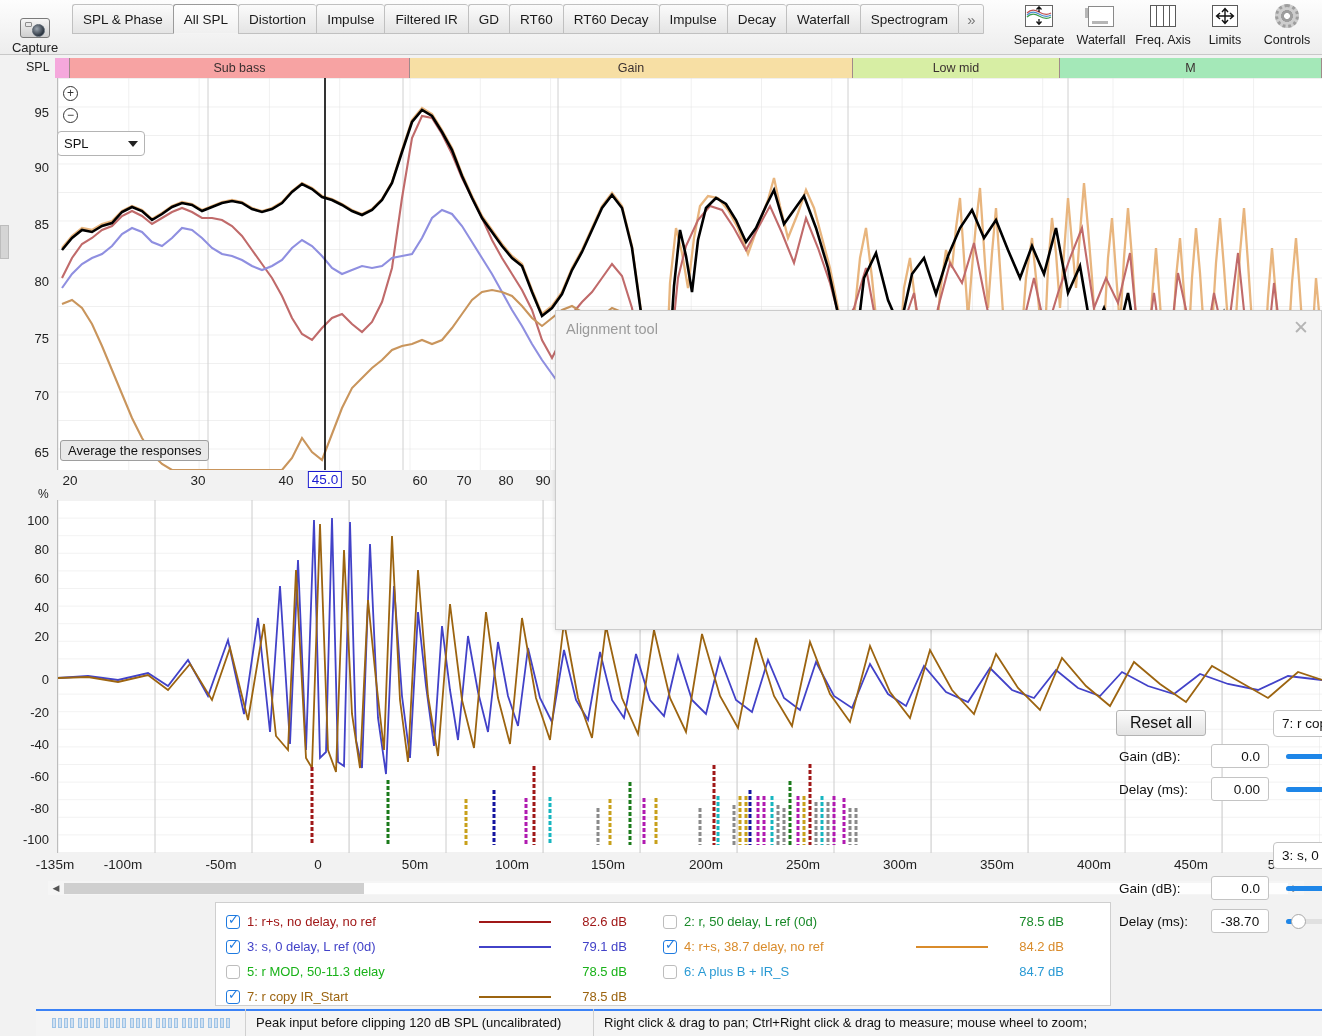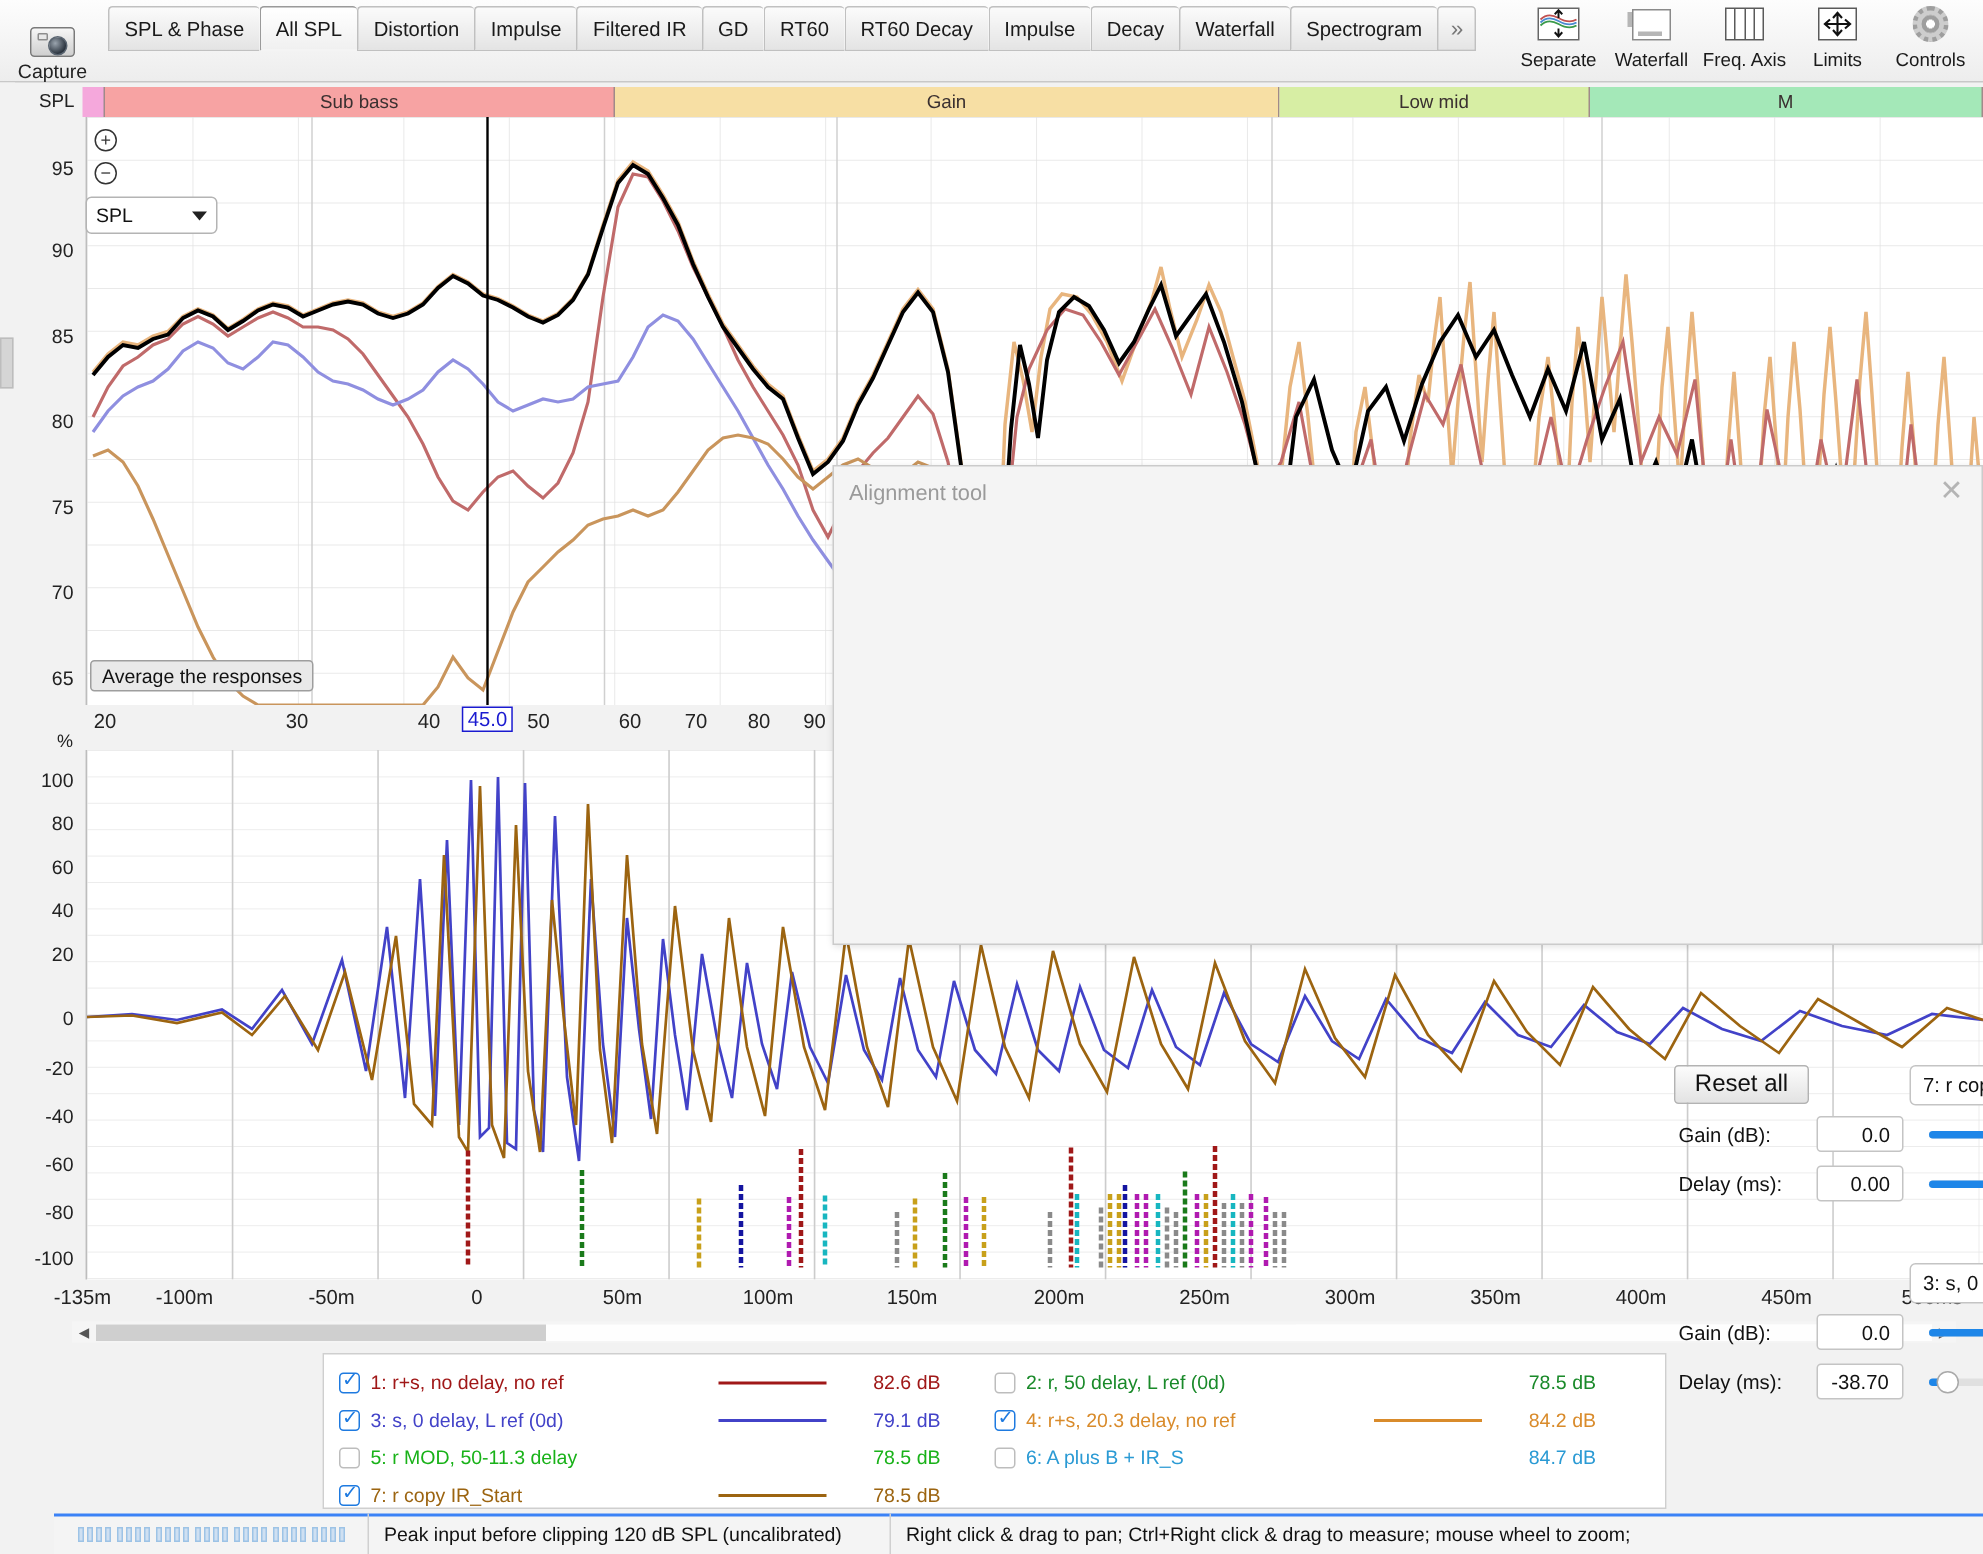--- a/index.html
+++ b/index.html
@@ -473,21 +473,21 @@
       </div>
     <div class="lg-col" id="lgR">
         <div class="lg-item">
           <span class="lg-cb" style="border-color: rgb(189, 189, 189);"></span>
           <span class="lg-label" style="color: rgb(26, 138, 42);">2: r, 50 delay, L ref (0d)</span>
           <span class="lg-line"></span>
           <span class="lg-val" style="color: rgb(26, 138, 42);">78.5 dB</span>
         </div>
         <div class="lg-item">
           <span class="lg-cb on"></span>
-          <span class="lg-label" style="color: rgb(217, 139, 43);">4: r+s, 20.3 delay, no ref</span>
+          <span class="lg-label" style="color: rgb(217, 139, 43);">4: r+s, 38.7 delay, no ref</span>
           <span class="lg-line" style="border-top-color: rgb(217, 139, 43);"></span>
           <span class="lg-val" style="color: rgb(217, 139, 43);">84.2 dB</span>
         </div>
         <div class="lg-item">
           <span class="lg-cb" style="border-color: rgb(189, 189, 189);"></span>
           <span class="lg-label" style="color: rgb(42, 154, 212);">6: A plus B + IR_S</span>
           <span class="lg-line"></span>
           <span class="lg-val" style="color: rgb(42, 154, 212);">84.7 dB</span>
         </div>
       </div>

